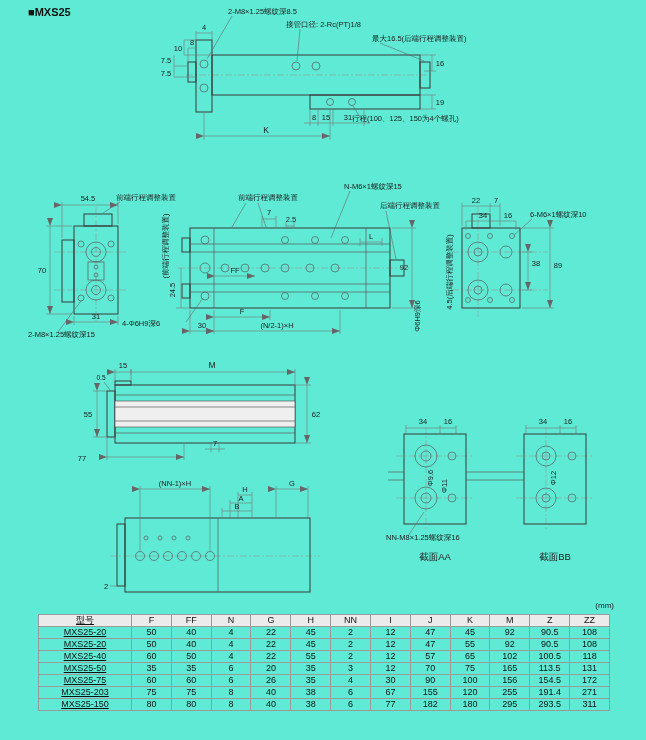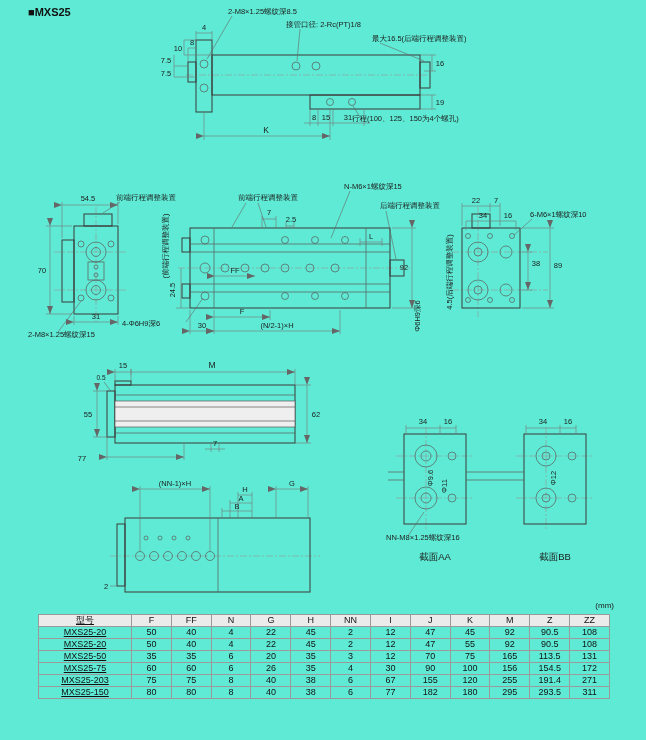--- a/index.html
+++ b/index.html
@@ -448,20 +448,35 @@
             <td>45</td>
             <td>2</td>
             <td>12</td>
             <td>47</td>
             <td>55</td>
             <td>92</td>
             <td>90.5</td>
             <td>108</td>
           </tr>
           <tr>
+            <td>MXS25-40</td>
+            <td>60</td>
+            <td>50</td>
+            <td>4</td>
+            <td>22</td>
+            <td>55</td>
+            <td>2</td>
+            <td>12</td>
+            <td>57</td>
+            <td>65</td>
+            <td>102</td>
+            <td>100.5</td>
+            <td>118</td>
+          </tr>
+          <tr>
             <td>MXS25-50</td>
             <td>35</td>
             <td>35</td>
             <td>6</td>
             <td>20</td>
             <td>35</td>
             <td>3</td>
             <td>12</td>
             <td>70</td>
             <td>75</td>

